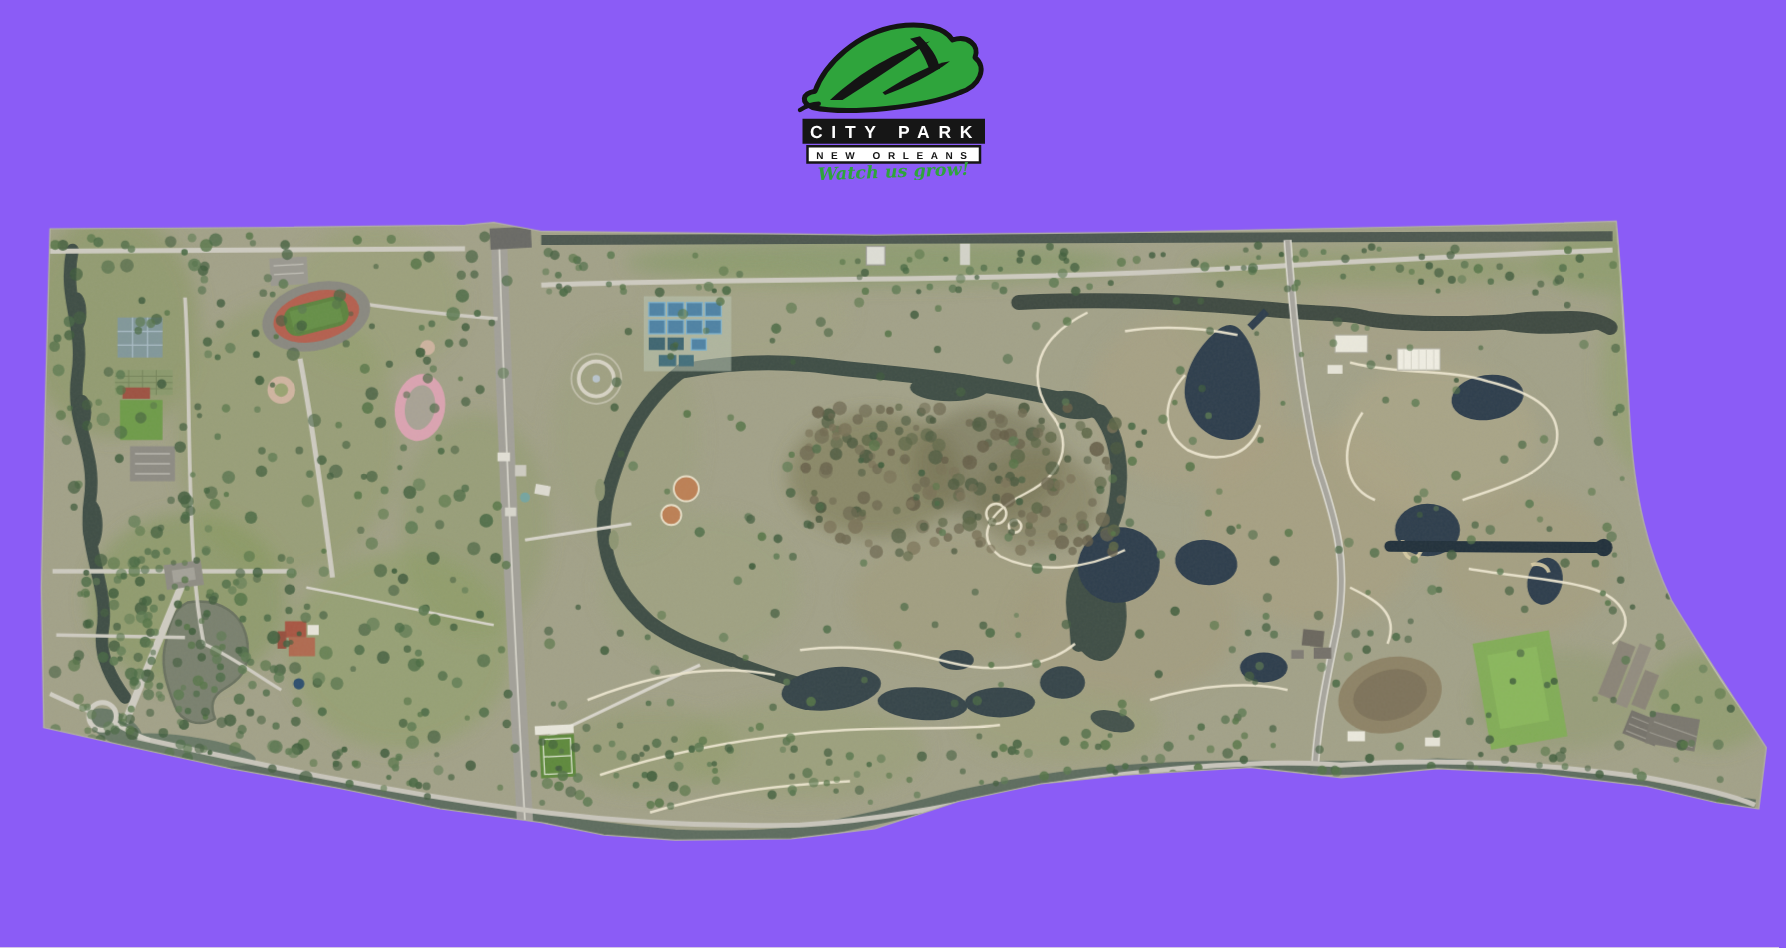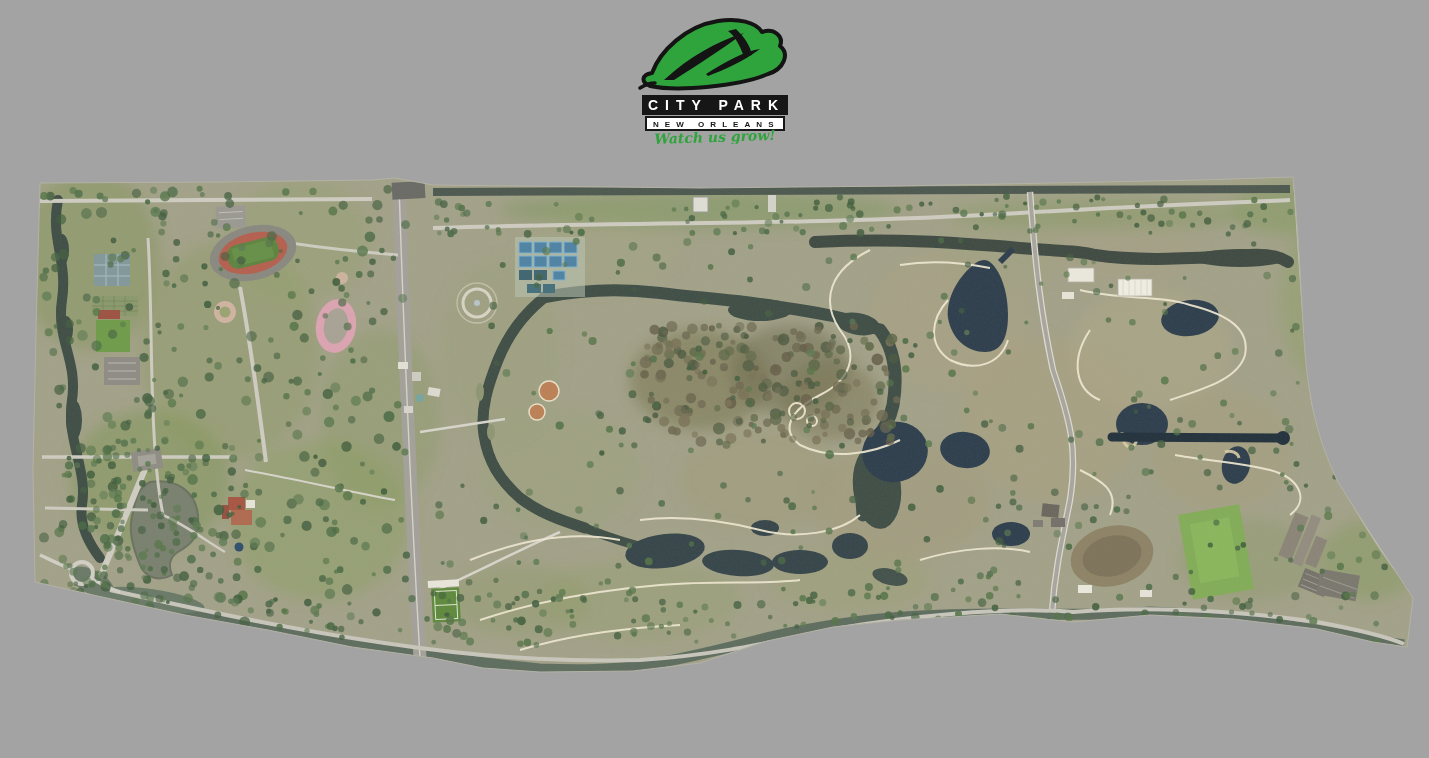--- a/index.html
+++ b/index.html
@@ -1,16 +1,16 @@
 <!DOCTYPE html>
 <html><head>
 <meta charset="utf-8">
 <style>
   html,body{margin:0;padding:0;background:#ffffff;}
-  .page{position:relative;width:1429px;height:758px;background:#a3a3a3;overflow:hidden;
+  .page{position:relative;width:1429px;height:758px;background:#8b5cf6;overflow:hidden;
         font-family:"Liberation Sans",sans-serif;}
   .logo{position:absolute;left:638px;top:16px;width:154px;height:128px;}
   .mapwrap{position:absolute;left:0;top:0;width:1429px;height:758px;}
   svg text{user-select:none;}
 </style>
 </head>
 <body>
 
 <div class="page">
 

